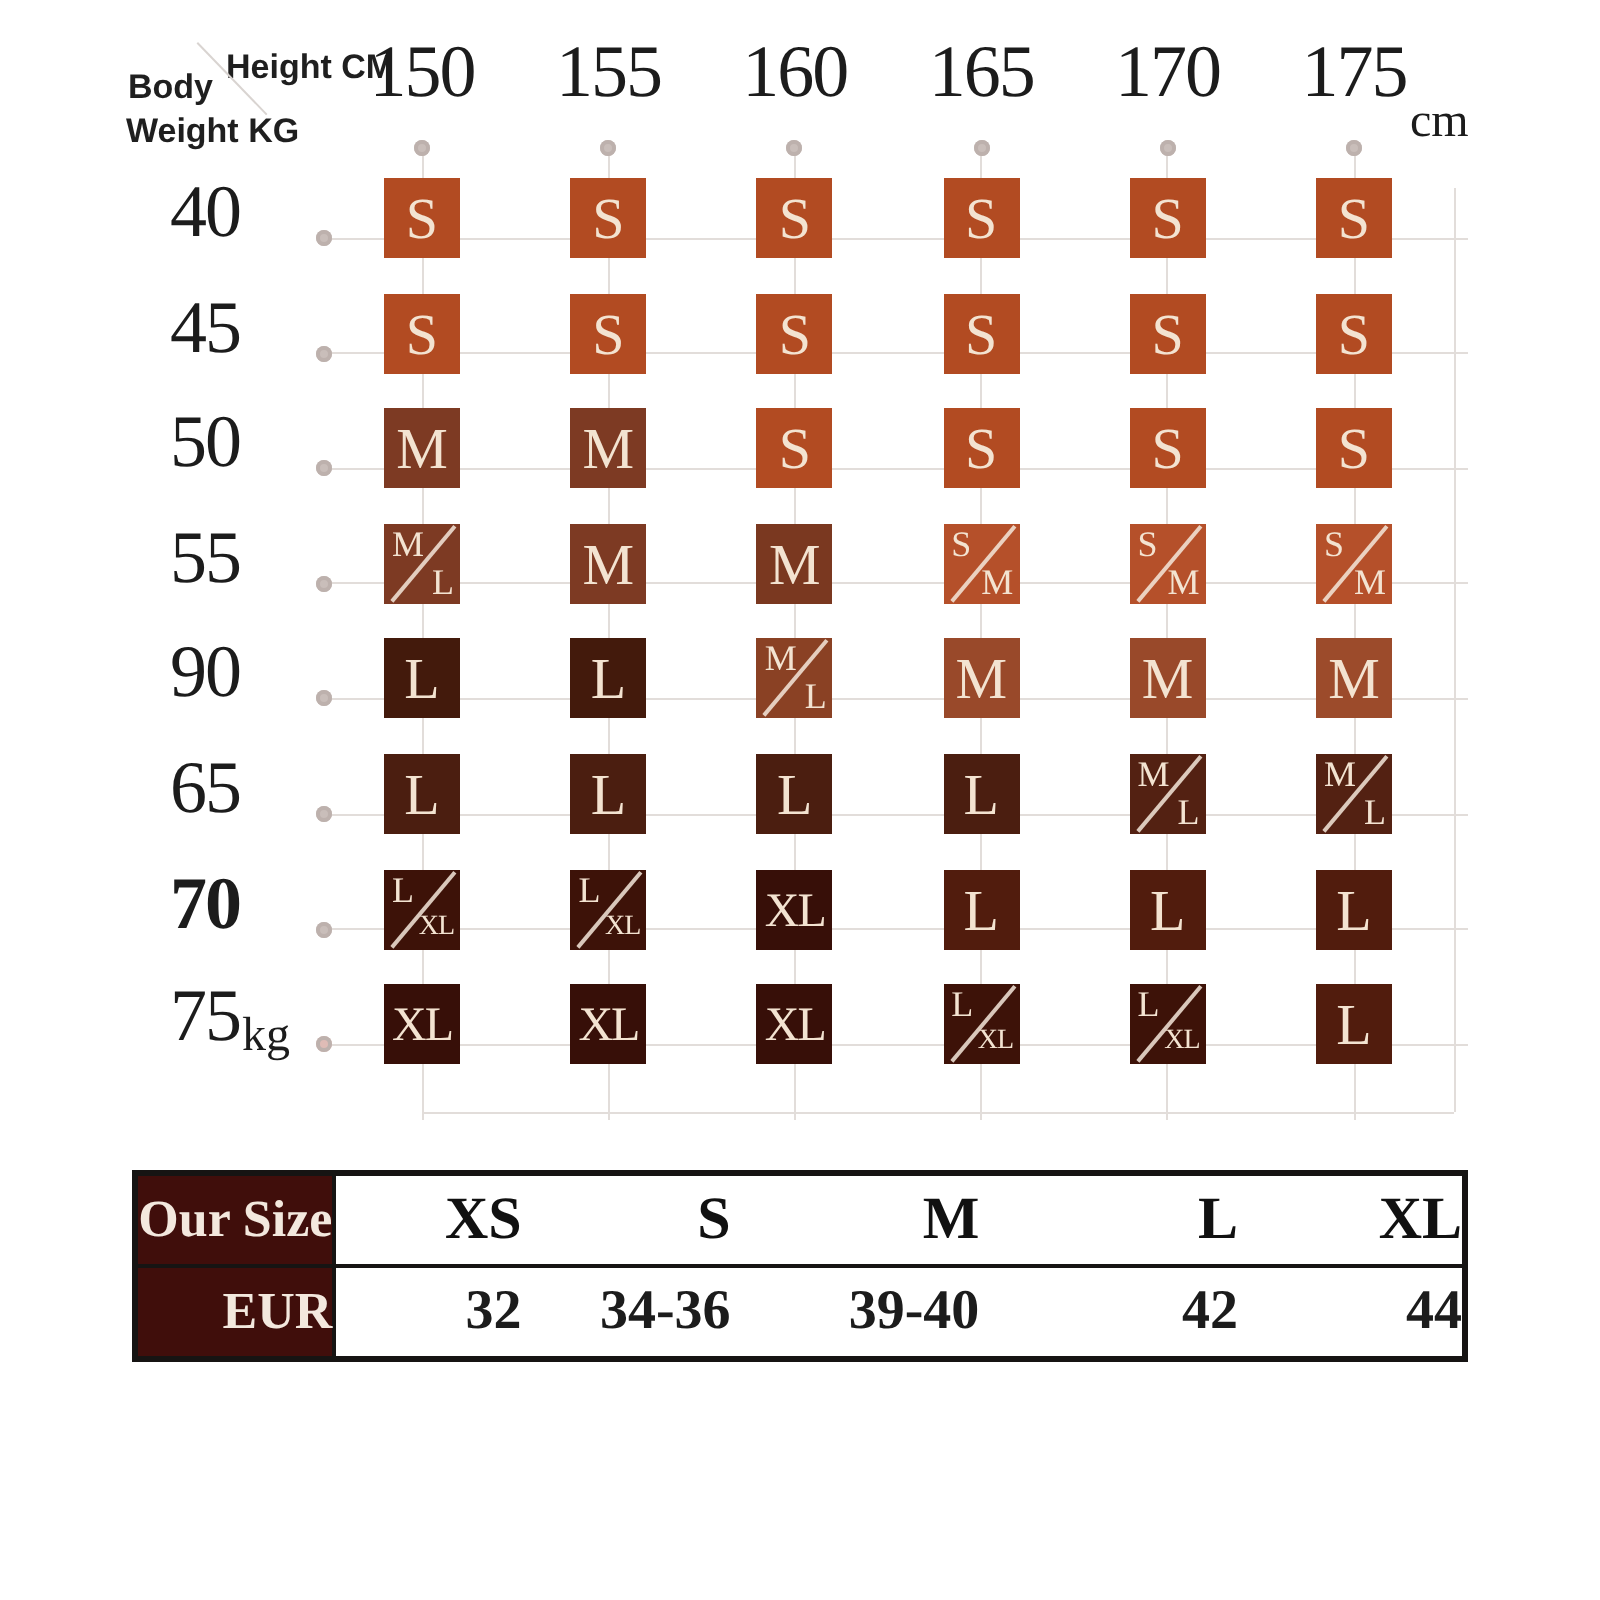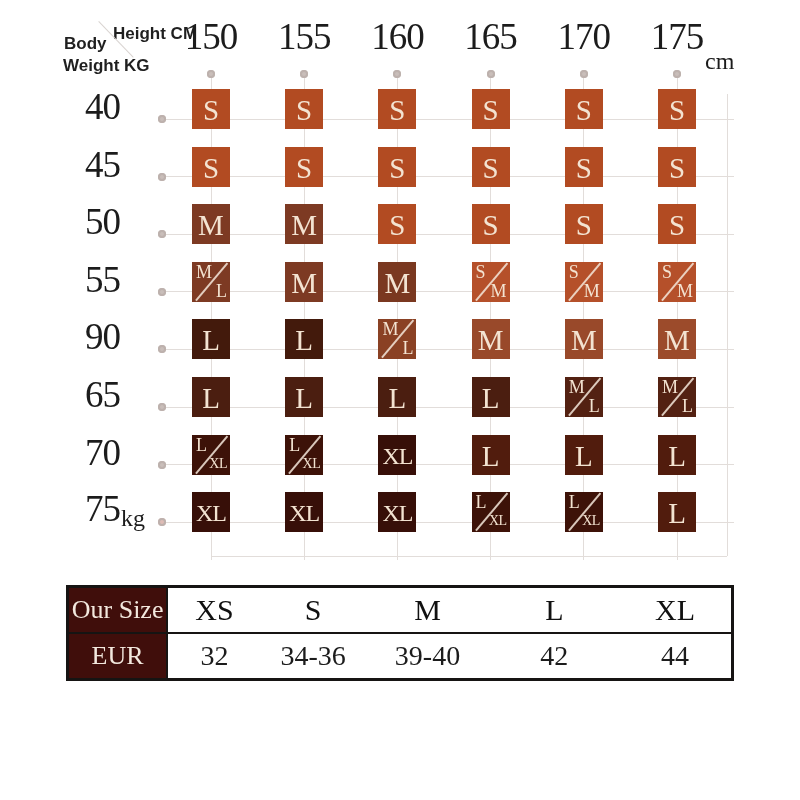--- a/index.html
+++ b/index.html
@@ -34,22 +34,22 @@
   .cell .p2{position:absolute;right:3px;bottom:2px;font-size:18px;line-height:18px;}
   .cell .p2.xl,.cell .p1.xl{font-size:14px;letter-spacing:-0.5px;}
   .cell .slash{position:absolute;left:50%;top:50%;width:49px;height:1.5px;
                margin-left:-24px;margin-top:-1px;background:rgba(244,232,218,0.85);
                transform:rotate(-50deg);}
 
   
   table.conv{position:absolute;left:66px;top:585px;width:668px;
              border-collapse:collapse;border:3px solid #161413;
              font-family:"Liberation Serif",serif;}
-  table.conv th,table.conv td{border-top:2px solid #161413;text-align:center;
-             height:44px;padding:0;font-weight:normal;}
+  table.conv th,table.conv td{border-top:2px solid #161413;text-align:right;
+             height:44px;padding:0;font-weight:bold;}
   table.conv tr:first-child th{border-top:none;}
   td.val{font-size:28px;color:#1c1c1c;background:#ffffff;}
   th.size{font-size:30px;color:#111111;background:#ffffff;}
   th.maroon{background:#400e0b;color:#f3e8de;font-size:26px;
             border-right:2px solid #161413;}
 </style>
 </head>
 <body>
 
 <div class="stage">
@@ -93,21 +93,21 @@
       <div class="dot" style="left:158px;top:287.8px;background:#c9beba;"></div>
       <div class="w-num" style="top:259.8px;">55</div>
       <div class="hline" style="left:162px;top:348.9px;width:572px;"></div>
       <div class="dot" style="left:158px;top:345.4px;background:#c9beba;"></div>
       <div class="w-num" style="top:317.4px;">90</div>
       <div class="hline" style="left:162px;top:406.5px;width:572px;"></div>
       <div class="dot" style="left:158px;top:403px;background:#c9beba;"></div>
       <div class="w-num" style="top:375px;">65</div>
       <div class="hline" style="left:162px;top:464.1px;width:572px;"></div>
       <div class="dot" style="left:158px;top:460.6px;background:#c9beba;"></div>
-      <div class="w-num" style="top:432.6px;">70</div>
+      <div class="w-num" style="top:432.6px;font-weight:bold;">70</div>
       <div class="hline" style="left:162px;top:521.7px;width:572px;"></div>
       <div class="dot" style="left:158px;top:518.2px;background:#dfbcb6;"></div>
       <div class="w-num" style="top:489px;">75</div>
       <span class="sfx" style="left:121px;top:506.20000000000005px;position:absolute;">kg</span>
       <div class="hline" style="left:211px;top:555.5px;width:516px;"></div>
       <div class="cell" style="left:192px;top:89px;background:#b24b22;color:#f3e3d1;">
         <span class="one">S</span>
       </div>
       <div class="cell" style="left:285.2px;top:89px;background:#b24b22;color:#f3e3d1;">
         <span class="one">S</span>

